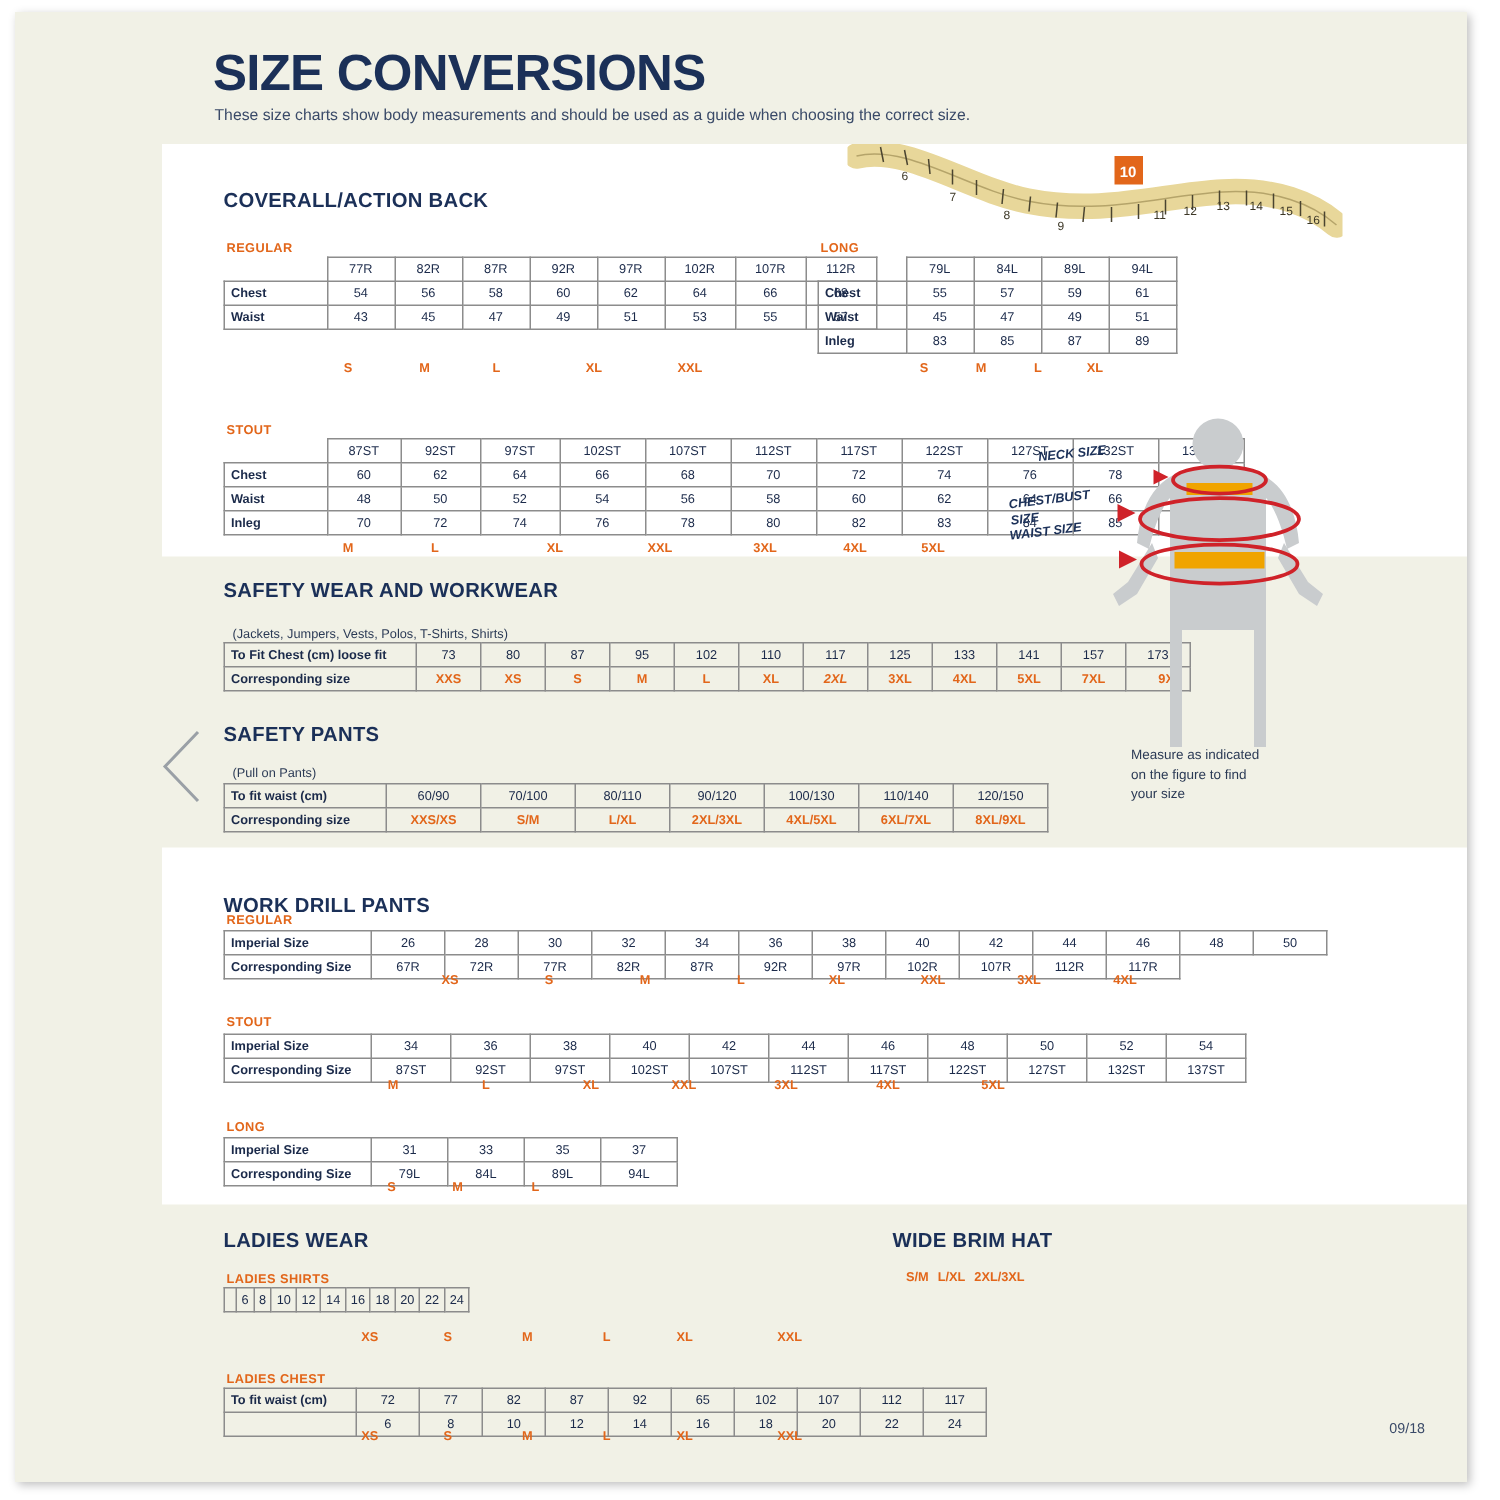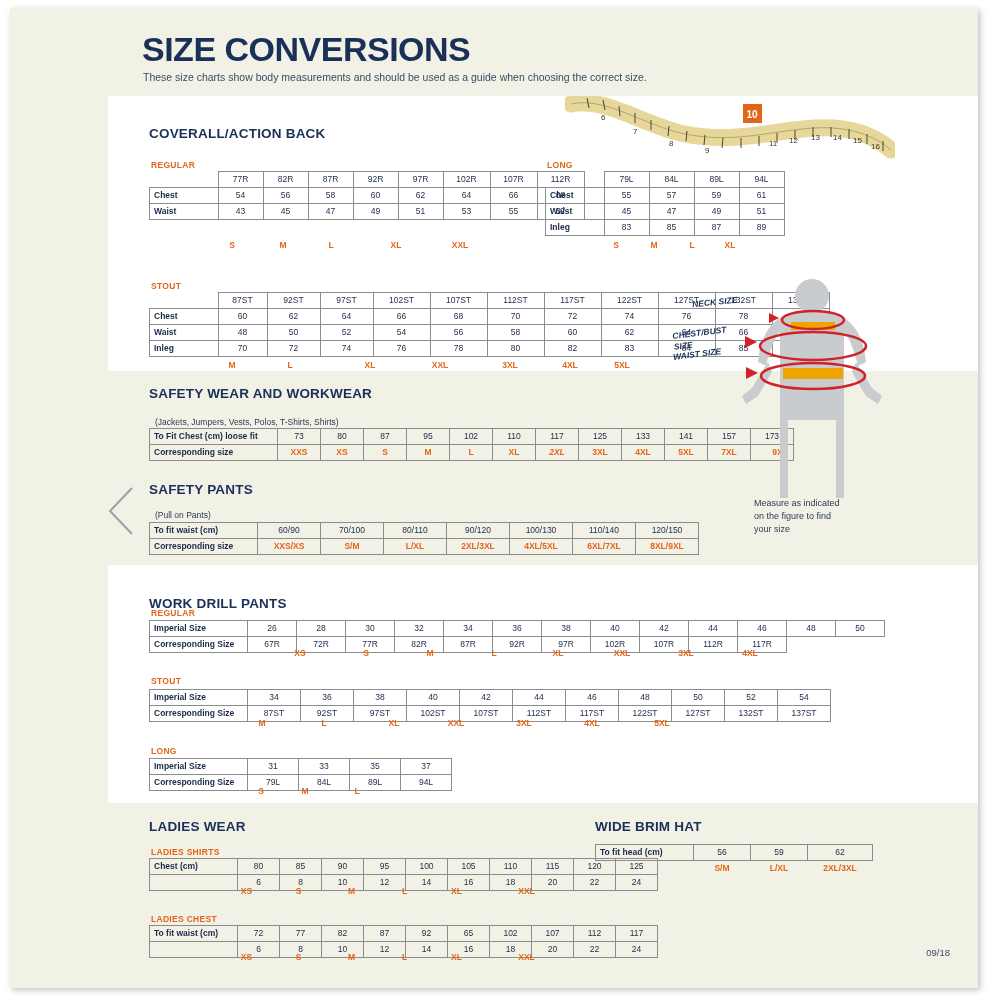--- a/index.html
+++ b/index.html
@@ -431,33 +431,20 @@
         <span style="left:90px;width:44px;">S</span>
         <span style="left:134px;width:44px;">M</span>
         <span style="left:186px;width:44px;">L</span>
       </div>
 
       <div class="sec-title" style="left:139px;top:811px;">LADIES WEAR</div>
 
       <div class="orange-label" style="left:141px;top:839px;">LADIES SHIRTS</div>
       <table class="grid" style="left:139px;top:850px;">
         <tbody>
-            <tr>
-          <td class="rowhead" style="width:80px;">Chest (cm)</td>
-          <td style="width:35px;">80</td>
-          <td style="width:35px;">85</td>
-          <td style="width:35px;">90</td>
-          <td style="width:35px;">95</td>
-          <td style="width:35px;">100</td>
-          <td style="width:35px;">105</td>
-          <td style="width:35px;">110</td>
-          <td style="width:35px;">115</td>
-          <td style="width:35px;">120</td>
-          <td style="width:35px;">125</td>
-        </tr>
         <tr>
           <td class="rowhead"></td>
           <td>6</td>
           <td>8</td>
           <td>10</td>
           <td>12</td>
           <td>14</td>
           <td>16</td>
           <td>18</td>
           <td>20</td>
@@ -511,26 +498,20 @@
         <span style="left:132px;width:35px;">S</span>
         <span style="left:185px;width:35px;">M</span>
         <span style="left:238px;width:35px;">L</span>
         <span style="left:290px;width:35px;">XL</span>
         <span style="left:360px;width:35px;">XXL</span>
       </div>
 
       <div class="sec-title" style="left:585px;top:811px;">WIDE BRIM HAT</div>
       <table class="grid" style="left:585px;top:836px;">
         <tbody>
-            <tr>
-          <td class="rowhead" style="width:90px;">To fit head (cm)</td>
-          <td style="width:50px;">56</td>
-          <td style="width:50px;">59</td>
-          <td style="width:58px;">62</td>
-        </tr>
         <tr>
           <td class="nb"></td>
           <td class="nb" style="color:#e2661a;font-weight:bold;">S/M</td>
           <td class="nb" style="color:#e2661a;font-weight:bold;">L/XL</td>
           <td class="nb" style="color:#e2661a;font-weight:bold;">2XL/3XL</td>
         </tr>
       </tbody>
         </table>
 
       <svg class="figure" style="left:650px;top:262px;" width="290" height="240" viewBox="0 0 290 240">

